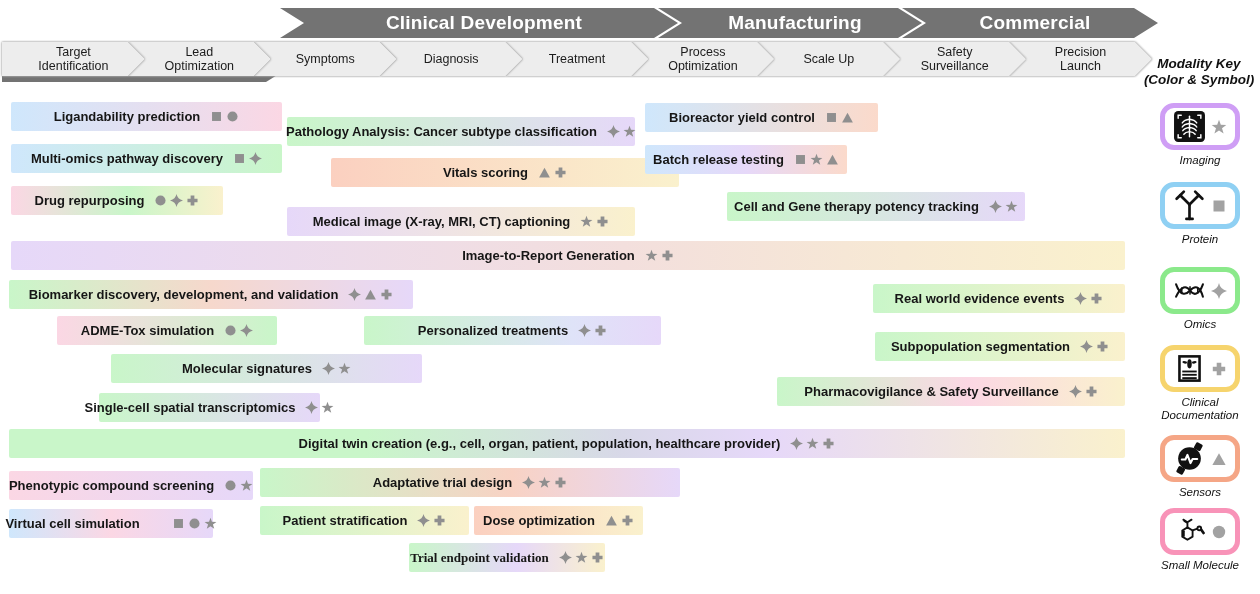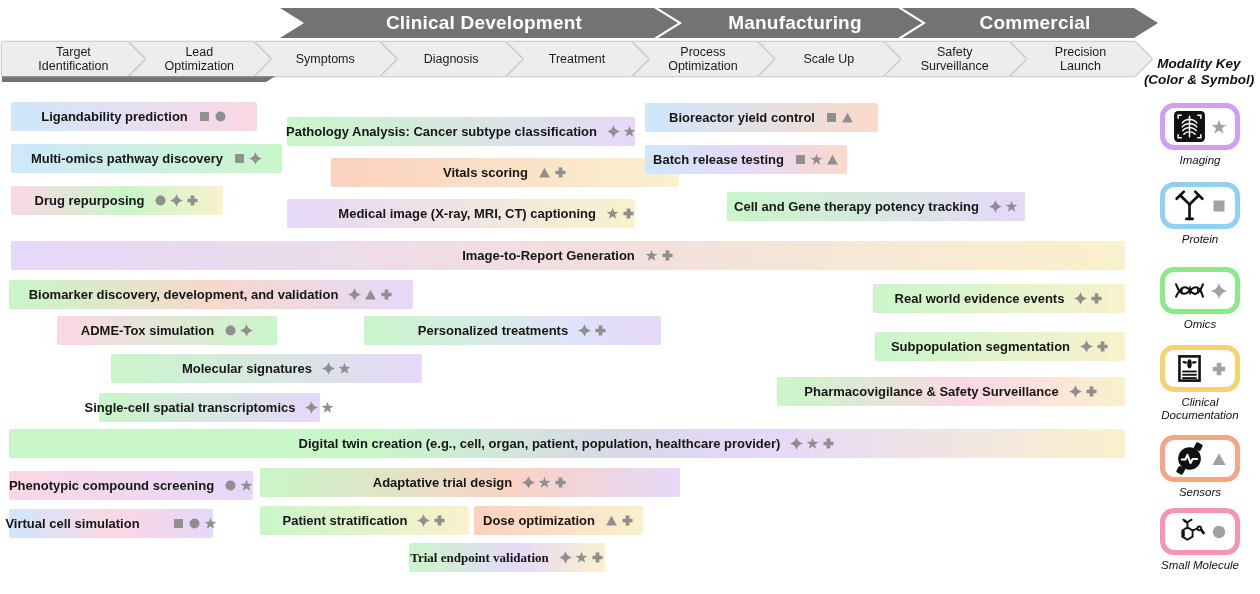--- a/index.html
+++ b/index.html
@@ -98,21 +98,21 @@
         </div>
       </div>
       <div class="chev-wrap" style="z-index: 12;">
         <div class="chev">
           <span>Precision</span>
           <span>Launch</span>
         </div>
       </div>
     </div>
   <div id="bars">
-      <div class="bar" style="left: 11px; top: 102px; width: 246px; background: linear-gradient(90deg, rgb(207, 231, 252), rgb(251, 215, 228));">
+      <div class="bar" style="left: 11px; top: 102px; width: 271px; background: linear-gradient(90deg, rgb(207, 231, 252), rgb(251, 215, 228));">
         <span class="bar-label">Ligandability prediction</span>
         <span class="bar-syms">
           <svg width="13" height="13" viewBox="0 0 16 16" fill="#8f8f8f">
             <rect x="2.5" y="2.5" width="11" height="11"></rect>
           </svg>
           <svg width="13" height="13" viewBox="0 0 16 16" fill="#8f8f8f">
             <circle cx="8" cy="8" r="6.2"></circle>
           </svg>
         </span>
       </div>
@@ -156,21 +156,21 @@
         <span class="bar-label">Vitals scoring</span>
         <span class="bar-syms">
           <svg width="13" height="13" viewBox="0 0 16 16" fill="#8f8f8f">
             <polygon points="8,2.2 14.6,14 1.4,14"></polygon>
           </svg>
           <svg width="13" height="13" viewBox="0 0 16 16" fill="#8f8f8f">
             <path d="M5.7 1.8 H10.3 V5.7 H14.2 V10.3 H10.3 V14.2 H5.7 V10.3 H1.8 V5.7 H5.7 Z"></path>
           </svg>
         </span>
       </div>
-      <div class="bar" style="left: 287px; top: 199px; width: 348px; background: linear-gradient(90deg, rgb(230, 216, 249), rgb(250, 241, 205)); justify-content: flex-end;">
+      <div class="bar" style="left: 287px; top: 207px; width: 348px; background: linear-gradient(90deg, rgb(230, 216, 249), rgb(250, 241, 205));">
         <span class="bar-label">Medical image (X-ray, MRI, CT) captioning</span>
         <span class="bar-syms">
           <svg width="13" height="13" viewBox="0 0 16 16" fill="#8f8f8f">
             <path d="M8 .8 L9.8 5.8 L15.3 6 L11 9.3 L12.6 14.6 L8 11.4 L3.4 14.6 L5 9.3 L.7 6 L6.2 5.8 Z"></path>
           </svg>
           <svg width="13" height="13" viewBox="0 0 16 16" fill="#8f8f8f">
             <path d="M5.7 1.8 H10.3 V5.7 H14.2 V10.3 H10.3 V14.2 H5.7 V10.3 H1.8 V5.7 H5.7 Z"></path>
           </svg>
         </span>
       </div>

